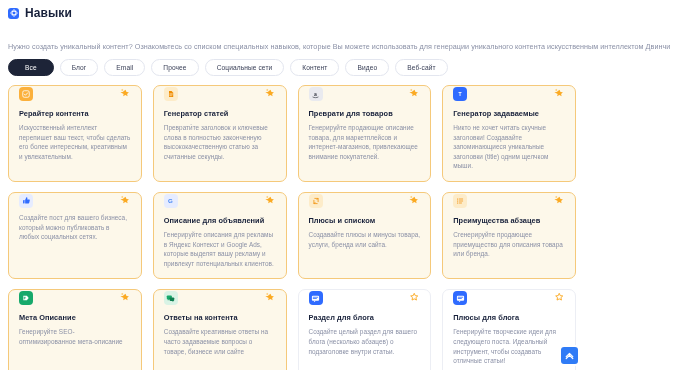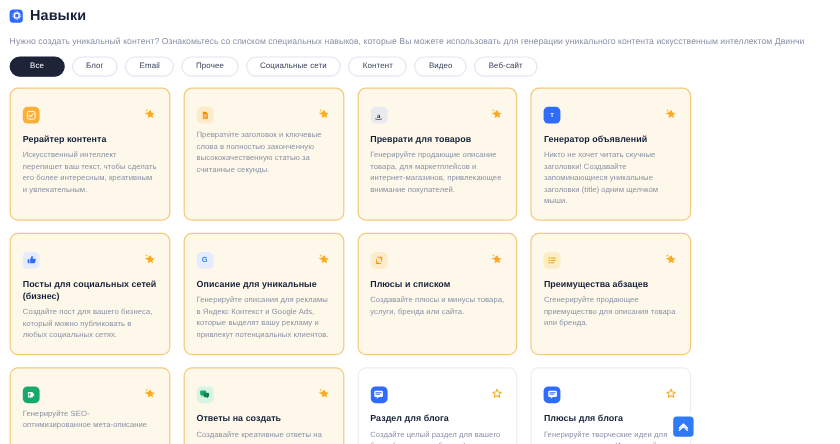--- a/index.html
+++ b/index.html
@@ -13,21 +13,21 @@
 
   
   .header-row { display: flex; align-items: center; gap: 6px; height: 16px; }
   .brand-icon {
     width: 11px; height: 11px; border-radius: 3px; background: #2f6bff;
     display: flex; align-items: center; justify-content: center; flex: 0 0 auto;
   }
   .brand-icon svg { display: block; }
   .page-title { font-size: 12px; font-weight: bold; color: #17203a; letter-spacing: .1px; }
   .subtitle {
-    margin-top: 8px; font-size: 7.2px; color: #8a90a6; line-height: 11px;
+    margin-top: 20px; font-size: 7.2px; color: #8a90a6; line-height: 11px;
     white-space: nowrap; letter-spacing: .05px;
   }
 
   
   .filters { display: flex; gap: 6px; margin-top: 7px; height: 17px; }
   .pill {
     height: 17px; border-radius: 9px; border: 1px solid #e3e6ef; background: #fff;
     display: flex; align-items: center; justify-content: center;
     padding: 0 11px; font-size: 6.6px; color: #3a4058; white-space: nowrap;
     cursor: pointer; letter-spacing: .1px;
@@ -41,21 +41,21 @@
     grid-template-columns: repeat(4, 1fr);
     column-gap: 11px;
     row-gap: 10px;
     align-content: start;
   }
   .card {
     position: relative;
     background: #fdf8ea;
     border: 1px solid #f5c97a;
     border-radius: 7px;
-    padding: 15px 10px 10px 10px;
+    padding: 1px 10px 10px 10px;
     min-height: 70px;
     cursor: pointer;
   }
   .card.plain { background: #ffffff; border-color: #eceef4; }
 
   .card-top { display: flex; align-items: flex-start; justify-content: space-between; height: 15px; }
   .card-icon {
     width: 14px; height: 14px; border-radius: 4px;
     display: flex; align-items: center; justify-content: center; flex: 0 0 auto;
   }
@@ -152,20 +152,21 @@
               <path d="M5.6 7.4h5M5.6 9.6h5M5.6 11.4h3.2" stroke="#fdecc9" stroke-width="1.1" stroke-linecap="round"></path>
             </svg>
           </span>
           <span class="star">
             <svg width="12" height="12" viewBox="0 0 16 16">
               <path d="M8.6 3.6 10 6.6l3.2.4-2.4 2.2.7 3.2-3-1.6-3 1.6.7-3.2L1.8 7l3.2-.4z" fill="#fbaa23"></path>
               <path d="M4.3 2.2l.55 1.25L6.1 4l-1.25.55L4.3 5.8l-.55-1.25L2.5 4l1.25-.55z" fill="#fbc763"></path>
             </svg>
           </span>
         </div>
+        <div class="card-title">Генератор статей</div>
         <div class="card-desc">Преврати́те заголовок и ключевые слова в полностью законченную высококачественную статью за считанные секунды.</div>
       </div>
       <div class="card">
         <div class="card-top">
           <span class="card-icon ic-dark">
             <svg width="9" height="9" viewBox="0 0 16 16">
               <text x="8" y="11.2" font-family="Liberation Serif, serif" font-size="10" font-weight="bold" fill="#2b2f3a" text-anchor="middle">a</text>
               <path d="M3.4 12.6c2.6 1.5 6.6 1.5 9.2 0" stroke="#2b2f3a" stroke-width="1.1" fill="none" stroke-linecap="round"></path>
             </svg>
           </span>
@@ -186,56 +187,55 @@
               <text x="8" y="11.6" font-family="Liberation Sans, sans-serif" font-size="10" font-weight="bold" fill="#ffffff" text-anchor="middle">T</text>
             </svg>
           </span>
           <span class="star">
             <svg width="12" height="12" viewBox="0 0 16 16">
               <path d="M8.6 3.6 10 6.6l3.2.4-2.4 2.2.7 3.2-3-1.6-3 1.6.7-3.2L1.8 7l3.2-.4z" fill="#fbaa23"></path>
               <path d="M4.3 2.2l.55 1.25L6.1 4l-1.25.55L4.3 5.8l-.55-1.25L2.5 4l1.25-.55z" fill="#fbc763"></path>
             </svg>
           </span>
         </div>
-        <div class="card-title">Генератор объявлений</div>
+        <div class="card-title">Генератор задаваемые</div>
         <div class="card-desc">Никто не хочет читать скучные заголовки! Создавайте запоминающиеся уникальные заголовки (title) одним щелчком мыши.</div>
       </div>
       <div class="card">
         <div class="card-top">
           <span class="card-icon ic-bluelight">
             <svg width="9" height="9" viewBox="0 0 16 16">
               <path d="M5.6 7.2 7.8 2.4c1.3 0 2 .8 1.8 2L9.2 6.4h3.2c1 0 1.6.8 1.4 1.7l-1 4c-.15.7-.7 1.1-1.4 1.1H5.6z" fill="#2f6bff"></path>
               <rect x="1.9" y="7" width="2.7" height="6.2" rx=".8" fill="#2f6bff"></rect>
             </svg>
           </span>
           <span class="star">
             <svg width="12" height="12" viewBox="0 0 16 16">
               <path d="M8.6 3.6 10 6.6l3.2.4-2.4 2.2.7 3.2-3-1.6-3 1.6.7-3.2L1.8 7l3.2-.4z" fill="#fbaa23"></path>
               <path d="M4.3 2.2l.55 1.25L6.1 4l-1.25.55L4.3 5.8l-.55-1.25L2.5 4l1.25-.55z" fill="#fbc763"></path>
             </svg>
           </span>
         </div>
-        <div class="card-title">Посты для социальных сетей (бизнес)</div>
         <div class="card-desc">Создайте пост для вашего бизнеса, который можно публиковать в любых социальных сетях.</div>
       </div>
       <div class="card">
         <div class="card-top">
           <span class="card-icon ic-bluelight">
             <svg width="9" height="9" viewBox="0 0 16 16">
               <text x="8" y="11.9" font-family="Liberation Sans, sans-serif" font-size="11" font-weight="bold" fill="#4285f4" text-anchor="middle">G</text>
             </svg>
           </span>
           <span class="star">
             <svg width="12" height="12" viewBox="0 0 16 16">
               <path d="M8.6 3.6 10 6.6l3.2.4-2.4 2.2.7 3.2-3-1.6-3 1.6.7-3.2L1.8 7l3.2-.4z" fill="#fbaa23"></path>
               <path d="M4.3 2.2l.55 1.25L6.1 4l-1.25.55L4.3 5.8l-.55-1.25L2.5 4l1.25-.55z" fill="#fbc763"></path>
             </svg>
           </span>
         </div>
-        <div class="card-title">Описание для уникальные</div>
+        <div class="card-title">Описание для объявлений</div>
         <div class="card-desc">Генерируйте описания для рекламы в Яндекс Контекст и Google Ads, которые выделят вашу рекламу и привлекут потенциальных клиентов.</div>
       </div>
       <div class="card">
         <div class="card-top">
           <span class="card-icon ic-orangelight">
             <svg width="8" height="8" viewBox="0 0 16 16">
               <path d="M5.6 2.8h6.6v6.6" stroke="#f08c00" stroke-width="1.5" fill="none" stroke-linecap="round" stroke-linejoin="round"></path>
               <path d="M10.4 13.2H3.8V6.6" stroke="#f08c00" stroke-width="1.5" fill="none" stroke-linecap="round" stroke-linejoin="round"></path>
               <path d="M12.2 2.8 9.4 5.6M3.8 13.2l2.8-2.8" stroke="#f08c00" stroke-width="1.3" stroke-linecap="round"></path>
             </svg>
@@ -278,40 +278,41 @@
               <path d="M4.6 6.6v3.4M4.6 6.6h2.2M4.6 8.3h1.8" stroke="#17a96b" stroke-width="1.2" stroke-linecap="round" fill="none"></path>
             </svg>
           </span>
           <span class="star">
             <svg width="12" height="12" viewBox="0 0 16 16">
               <path d="M8.6 3.6 10 6.6l3.2.4-2.4 2.2.7 3.2-3-1.6-3 1.6.7-3.2L1.8 7l3.2-.4z" fill="#fbaa23"></path>
               <path d="M4.3 2.2l.55 1.25L6.1 4l-1.25.55L4.3 5.8l-.55-1.25L2.5 4l1.25-.55z" fill="#fbc763"></path>
             </svg>
           </span>
         </div>
+        <div class="card-title">Мета Описание</div>
         <div class="card-desc">Генерируйте SEO-оптимизированное мета-описание</div>
       </div>
       <div class="card">
         <div class="card-top">
           <span class="card-icon ic-greenlight">
             <svg width="9" height="9" viewBox="0 0 16 16">
               <rect x="1.4" y="2.6" width="9" height="7" rx="1.6" fill="#17a96b"></rect>
               <path d="M3.6 9.4 3.2 12 6 9.4z" fill="#17a96b"></path>
               <rect x="6.4" y="6" width="8.2" height="6.4" rx="1.6" fill="#0e7f50"></rect>
               <path d="M12.6 12.2 13 14.4 10.4 12.2z" fill="#0e7f50"></path>
             </svg>
           </span>
           <span class="star">
             <svg width="12" height="12" viewBox="0 0 16 16">
               <path d="M8.6 3.6 10 6.6l3.2.4-2.4 2.2.7 3.2-3-1.6-3 1.6.7-3.2L1.8 7l3.2-.4z" fill="#fbaa23"></path>
               <path d="M4.3 2.2l.55 1.25L6.1 4l-1.25.55L4.3 5.8l-.55-1.25L2.5 4l1.25-.55z" fill="#fbc763"></path>
             </svg>
           </span>
         </div>
-        <div class="card-title">Ответы на создать</div>
+        <div class="card-title">Ответы на контента</div>
         <div class="card-desc">Создавайте креативные ответы на часто задаваемые вопросы о товаре, бизнесе или сайте</div>
       </div>
       <div class="card plain">
         <div class="card-top">
           <span class="card-icon ic-blue">
             <svg width="9" height="9" viewBox="0 0 16 16">
               <rect x="1.6" y="3" width="12.8" height="9" rx="1.8" fill="#ffffff"></rect>
               <path d="M5.6 12.2 5 14.6 8.6 12.2z" fill="#ffffff"></path>
               <path d="M4 5.8h8M4 8h5.6" stroke="#2f6bff" stroke-width="1.4" stroke-linecap="round"></path>
             </svg>

